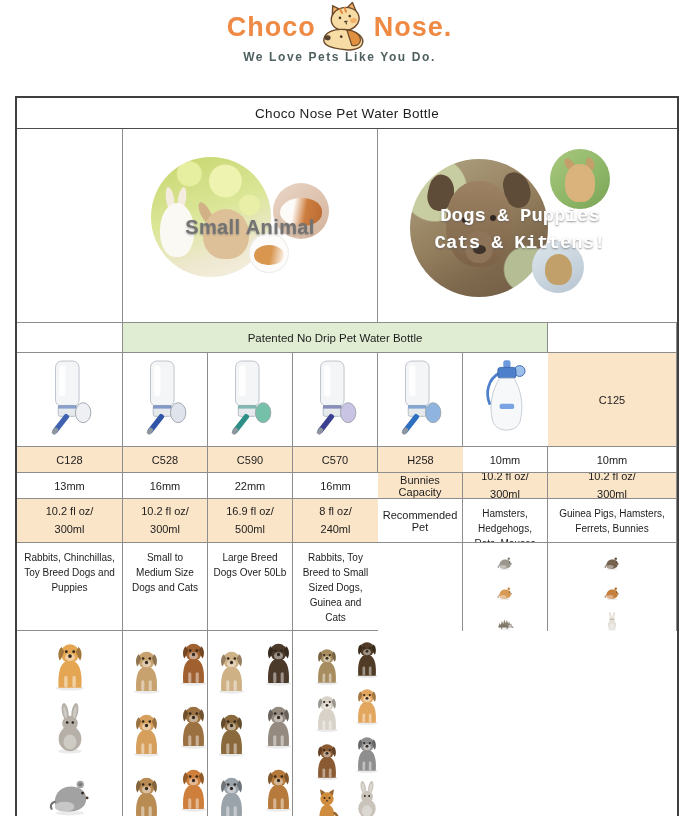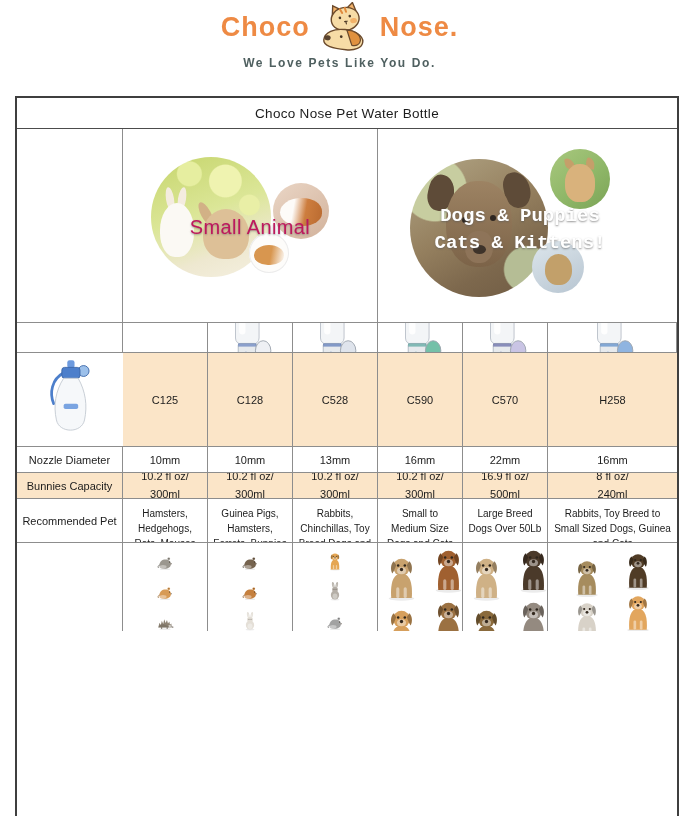--- a/index.html
+++ b/index.html
@@ -6,26 +6,26 @@
     --brand:#EE8A44; --tag:#4F6060; --peach:#FBE5C8; --green:#E0EDD3;
     --bord:#8d8d8d; --bord-dark:#3f3f3f;
   }
   *{box-sizing:border-box;}
   html,body{margin:0;padding:0;}
   body{width:679px;height:816px;position:relative;background:#fff;
        font-family:"Liberation Sans",sans-serif;color:#1c1c1c;overflow:hidden;}
 
   
   .logo-wrap{position:absolute;top:4px;left:0;width:100%;text-align:center;}
-  .logo-row{position:relative;display:inline-flex;align-items:center;height:46px;gap:6px;}
+  .logo-row{position:relative;display:inline-flex;align-items:center;height:46px;}
   .brand{font-size:27px;font-weight:bold;color:var(--brand);letter-spacing:1px;}
   .logo-icons{position:relative;width:58px;height:46px;}
   .cat-ico{position:absolute;left:7px;top:-2px;}
   .dog-ico{position:absolute;left:4px;top:22px;}
-  .tagline{margin-top:6px;font-size:12px;font-weight:bold;letter-spacing:1.6px;color:var(--tag);}
+  .tagline{font-size:12px;font-weight:bold;letter-spacing:1.6px;color:var(--tag);}
 
   
   .chart{position:absolute;left:7px;top:96px;width:664px;height:732px;
          border:2px solid var(--bord-dark);background:#fff;display:grid;
          grid-template-columns:106px 85px 85px 85px 85px 85px 1fr;
          grid-template-rows:31px 194px 30px 94px 26px 26px 44px 88px 1fr;margin-left:8px;}
   .cell{border-right:1px solid var(--bord);border-bottom:1px solid var(--bord);
         display:flex;align-items:center;justify-content:center;
         position:relative;overflow:hidden;font-size:11px;text-align:center;}
   .er{border-right:none;} .eb{border-bottom:none;}
@@ -52,21 +52,21 @@
   .rb2{left:52px;top:52px;width:46px;height:50px;background:#ddc097;}
   .rear2{left:50px;top:44px;width:10px;height:26px;background:#d2b186;transform:rotate(-28deg);}
   .med-sa{left:150px;top:54px;width:56px;height:56px;
     background:linear-gradient(140deg,#ead6c6,#d2b29b);}
   .gp{position:absolute;left:7px;top:15px;width:42px;height:28px;border-radius:52% 48% 46% 50%;
     background:linear-gradient(100deg,#fdfbf8 32%,#cd7d3e 60%,#b96a30);}
   .sm-sa{left:126px;top:104px;width:40px;height:40px;background:#fdfcfa;
     box-shadow:inset 0 0 0 1px #ececec;}
   .ham{position:absolute;left:5px;top:12px;width:30px;height:20px;border-radius:50% 50% 46% 46%;
     background:linear-gradient(100deg,#d8964f 55%,#fdfbf8);}
-  .sa-label{position:absolute;left:0;right:0;top:87px;font-size:20px;font-weight:normal;color:#be185d;
+  .sa-label{position:absolute;left:0;right:0;top:87px;font-size:20px;font-weight:bold;color:#737373;
     text-shadow:0 1px 2px rgba(105,105,105,.6);letter-spacing:.4px;text-align:center;}
 
   .big-dg{left:32px;top:30px;width:138px;height:138px;
     background:radial-gradient(circle at 18% 22%,#c7cda0 0 20%,transparent 21%),
                radial-gradient(circle at 85% 80%,#b5bd95 0 14%,transparent 15%),
                linear-gradient(150deg,#b2a686,#95805f 45%,#7d684d 72%,#6f5b43);}
   .pup-ear{position:absolute;width:26px;height:36px;background:#5e4b38;border-radius:42% 58% 50% 50%;}
   .pe1{left:18px;top:16px;transform:rotate(14deg);}
   .pe2{left:94px;top:13px;transform:rotate(-12deg);}
   .pup-head{position:absolute;left:36px;top:22px;width:66px;height:86px;border-radius:46%;
@@ -174,20 +174,21 @@
     <div class="circ sm-dg">
       <div class="yk"></div>
     </div>
     <div class="dg-label">
       <div>Dogs &amp; Puppies</div>
       <div>Cats &amp; Kittens!</div>
     </div>
   </div>
 
   <div class="cell"></div>
+  <div class="cell sp5 green">Patented No Drip Pet Water Bottle</div>
 
   <div class="cell"></div>
   <div class="cell">
       <svg width="58" height="88" viewBox="0 0 64 92" role="img">
     <rect x="16" y="3" width="26" height="50" rx="7" fill="#f3f5f7" stroke="#b8bfc8"></rect>
     <rect x="20" y="8" width="7" height="34" rx="3.5" fill="#ffffff" opacity="0.85"></rect>
     <rect x="19" y="52" width="20" height="12" rx="2" fill="#e7eaed" stroke="#b0b8c1"></rect>
     <rect x="19" y="52" width="20" height="3.5" fill="#3f63b0" opacity=".55"></rect>
     <ellipse cx="46.5" cy="60" rx="8.5" ry="11" fill="#eef0f4" stroke="#9aa2ac"></ellipse>
     <g transform="rotate(38 29 63)">
@@ -259,21 +260,20 @@
   </svg>
     </div>
 
   <div class="cell peach">C125</div>
   <div class="cell peach">C128</div>
   <div class="cell peach">C528</div>
   <div class="cell peach">C590</div>
   <div class="cell peach">C570</div>
   <div class="cell peach er">H258</div>
 
-  <div class="cell">Nozzle Diameter</div>
   <div class="cell">10mm</div>
   <div class="cell">10mm</div>
   <div class="cell">13mm</div>
   <div class="cell">16mm</div>
   <div class="cell">22mm</div>
   <div class="cell er">16mm</div>
 
   <div class="cell peach">Bunnies Capacity</div>
   <div class="cell peach cap">
     <div>10.2 fl oz/</div>

